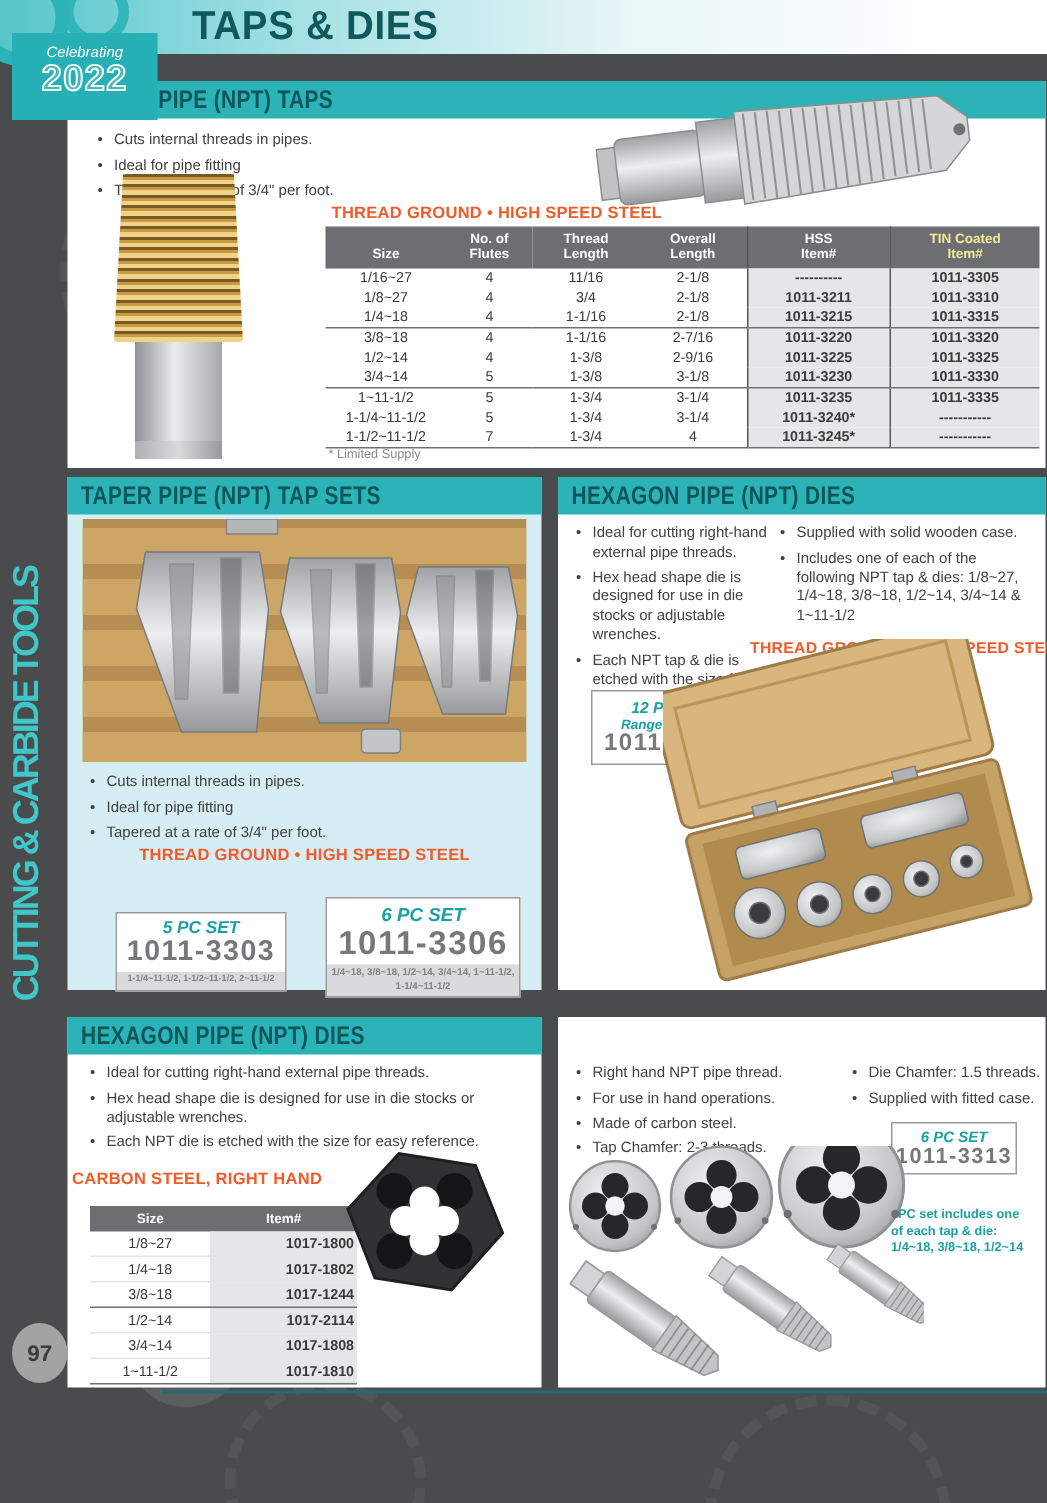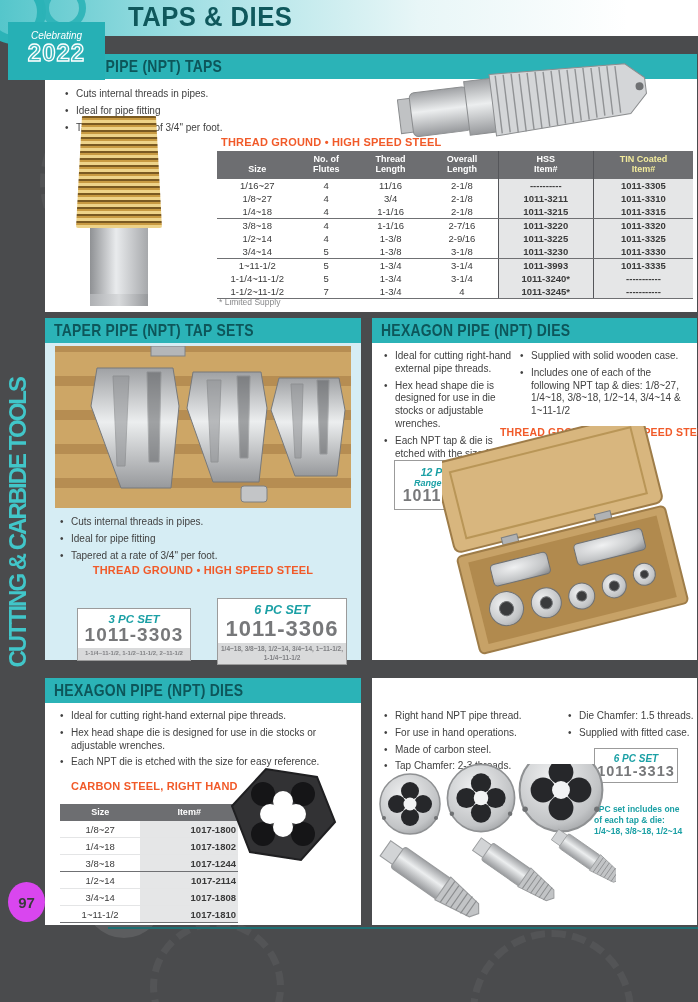--- a/index.html
+++ b/index.html
@@ -25,21 +25,21 @@
   .badge{position:absolute;left:8px;top:22px;width:97px;height:58px;background:#26b0b5;z-index:5;
          text-align:center;color:#fff;}
   .badge .b1{font-size:10px;font-style:italic;margin-top:8px;}
   .badge .b2{font-size:24px;font-weight:bold;letter-spacing:1px;line-height:1;
              color:rgba(255,255,255,0.12);-webkit-text-stroke:1.3px #ffffff;}
   
   .side-text{position:absolute;left:4px;top:378px;z-index:2;writing-mode:vertical-rl;
              transform:rotate(180deg);font-size:24px;letter-spacing:-2px;color:#41c6c9;
              font-weight:bold;white-space:nowrap;}
   .page-badge{position:absolute;left:8px;top:882px;width:37px;height:40px;border-radius:50%;
-              background:#d946ef;z-index:3;display:flex;align-items:center;justify-content:center;
+              background:#a3a3a3;z-index:3;display:flex;align-items:center;justify-content:center;
               font-size:15px;font-weight:bold;color:#3a3b3d;text-align:right;}
   
   .panel{position:absolute;background:#fff;z-index:2;}
   .panel.blue{background:#d6edf4;}
   .panel .bar{position:absolute;left:0;top:0;right:0;height:25px;background:#2bb3b7;}
   .panel .bar span{display:inline-block;font-size:17px;font-weight:bold;color:#0d565a;
                    line-height:25px;padding-left:11px;transform:scaleX(.82);transform-origin:0 50%;
                    white-space:nowrap;letter-spacing:.3px;}
   #s1{left:45px;top:54px;width:652px;height:258px;}
   #s2{left:45px;top:318px;width:316px;height:342px;}
@@ -234,21 +234,21 @@
             <td>1-3/8</td>
             <td>3-1/8</td>
             <td>1011-3230</td>
             <td>1011-3330</td>
           </tr>
           <tr>
             <td>1~11-1/2</td>
             <td>5</td>
             <td>1-3/4</td>
             <td>3-1/4</td>
-            <td>1011-3993</td>
+            <td>1011-3235</td>
             <td>1011-3335</td>
           </tr>
           <tr>
             <td>1-1/4~11-1/2</td>
             <td>5</td>
             <td>1-3/4</td>
             <td>3-1/4</td>
             <td>1011-3240*</td>
             <td>-----------</td>
           </tr>
@@ -296,21 +296,21 @@
 
     <ul class="bullets" style="left:15px;top:198px;width:240px;">
         <li>Cuts internal threads in pipes.</li>
         <li>Ideal for pipe fitting</li>
         <li>Tapered at a rate of 3/4" per foot.</li>
       </ul>
 
     <div class="note" style="left:0;right:0;top:246px;text-align:center;">THREAD GROUND • HIGH SPEED STEEL</div>
 
     <div class="pc-box" style="left:32px;top:290px;width:112px;">
-      <div class="pc-label">3 PC SET</div>
+      <div class="pc-label">5 PC SET</div>
       <div class="pc-item">1011-3303</div>
       <div class="pc-sizes">1-1/4~11-1/2, 1-1/2~11-1/2, 2~11-1/2</div>
     </div>
     <div class="pc-box" style="left:172px;top:280px;width:128px;">
       <div class="pc-label" style="font-size:12.5px;">6 PC SET</div>
       <div class="pc-item" style="font-size:22px;">1011-3306</div>
       <div class="pc-sizes" style="font-size:6.5px;">1/4~18, 3/8~18, 1/2~14, 3/4~14, 1~11-1/2, 1-1/4~11-1/2</div>
     </div>
   </div>
 
@@ -372,21 +372,21 @@
   <div class="panel" id="s4">
     <div class="bar">
       <span>HEXAGON PIPE (NPT) DIES</span>
     </div>
     <ul class="bullets" style="left:15px;top:32px;width:280px;">
         <li>Ideal for cutting right-hand external pipe threads.</li>
         <li>Hex head shape die is designed for use in die stocks or adjustable wrenches.</li>
         <li>Each NPT die is etched with the size for easy reference.</li>
       </ul>
 
-    <div class="note" style="left:26px;top:102px;">CARBON STEEL, RIGHT HAND</div>
+    <div class="note" style="left:3px;top:102px;">CARBON STEEL, RIGHT HAND</div>
 
     <table class="t4">
       <thead>
         <tr>
             <th>Size</th>
             <th>Item#</th>
           </tr>
       </thead>
       <tbody>
           <tr>

